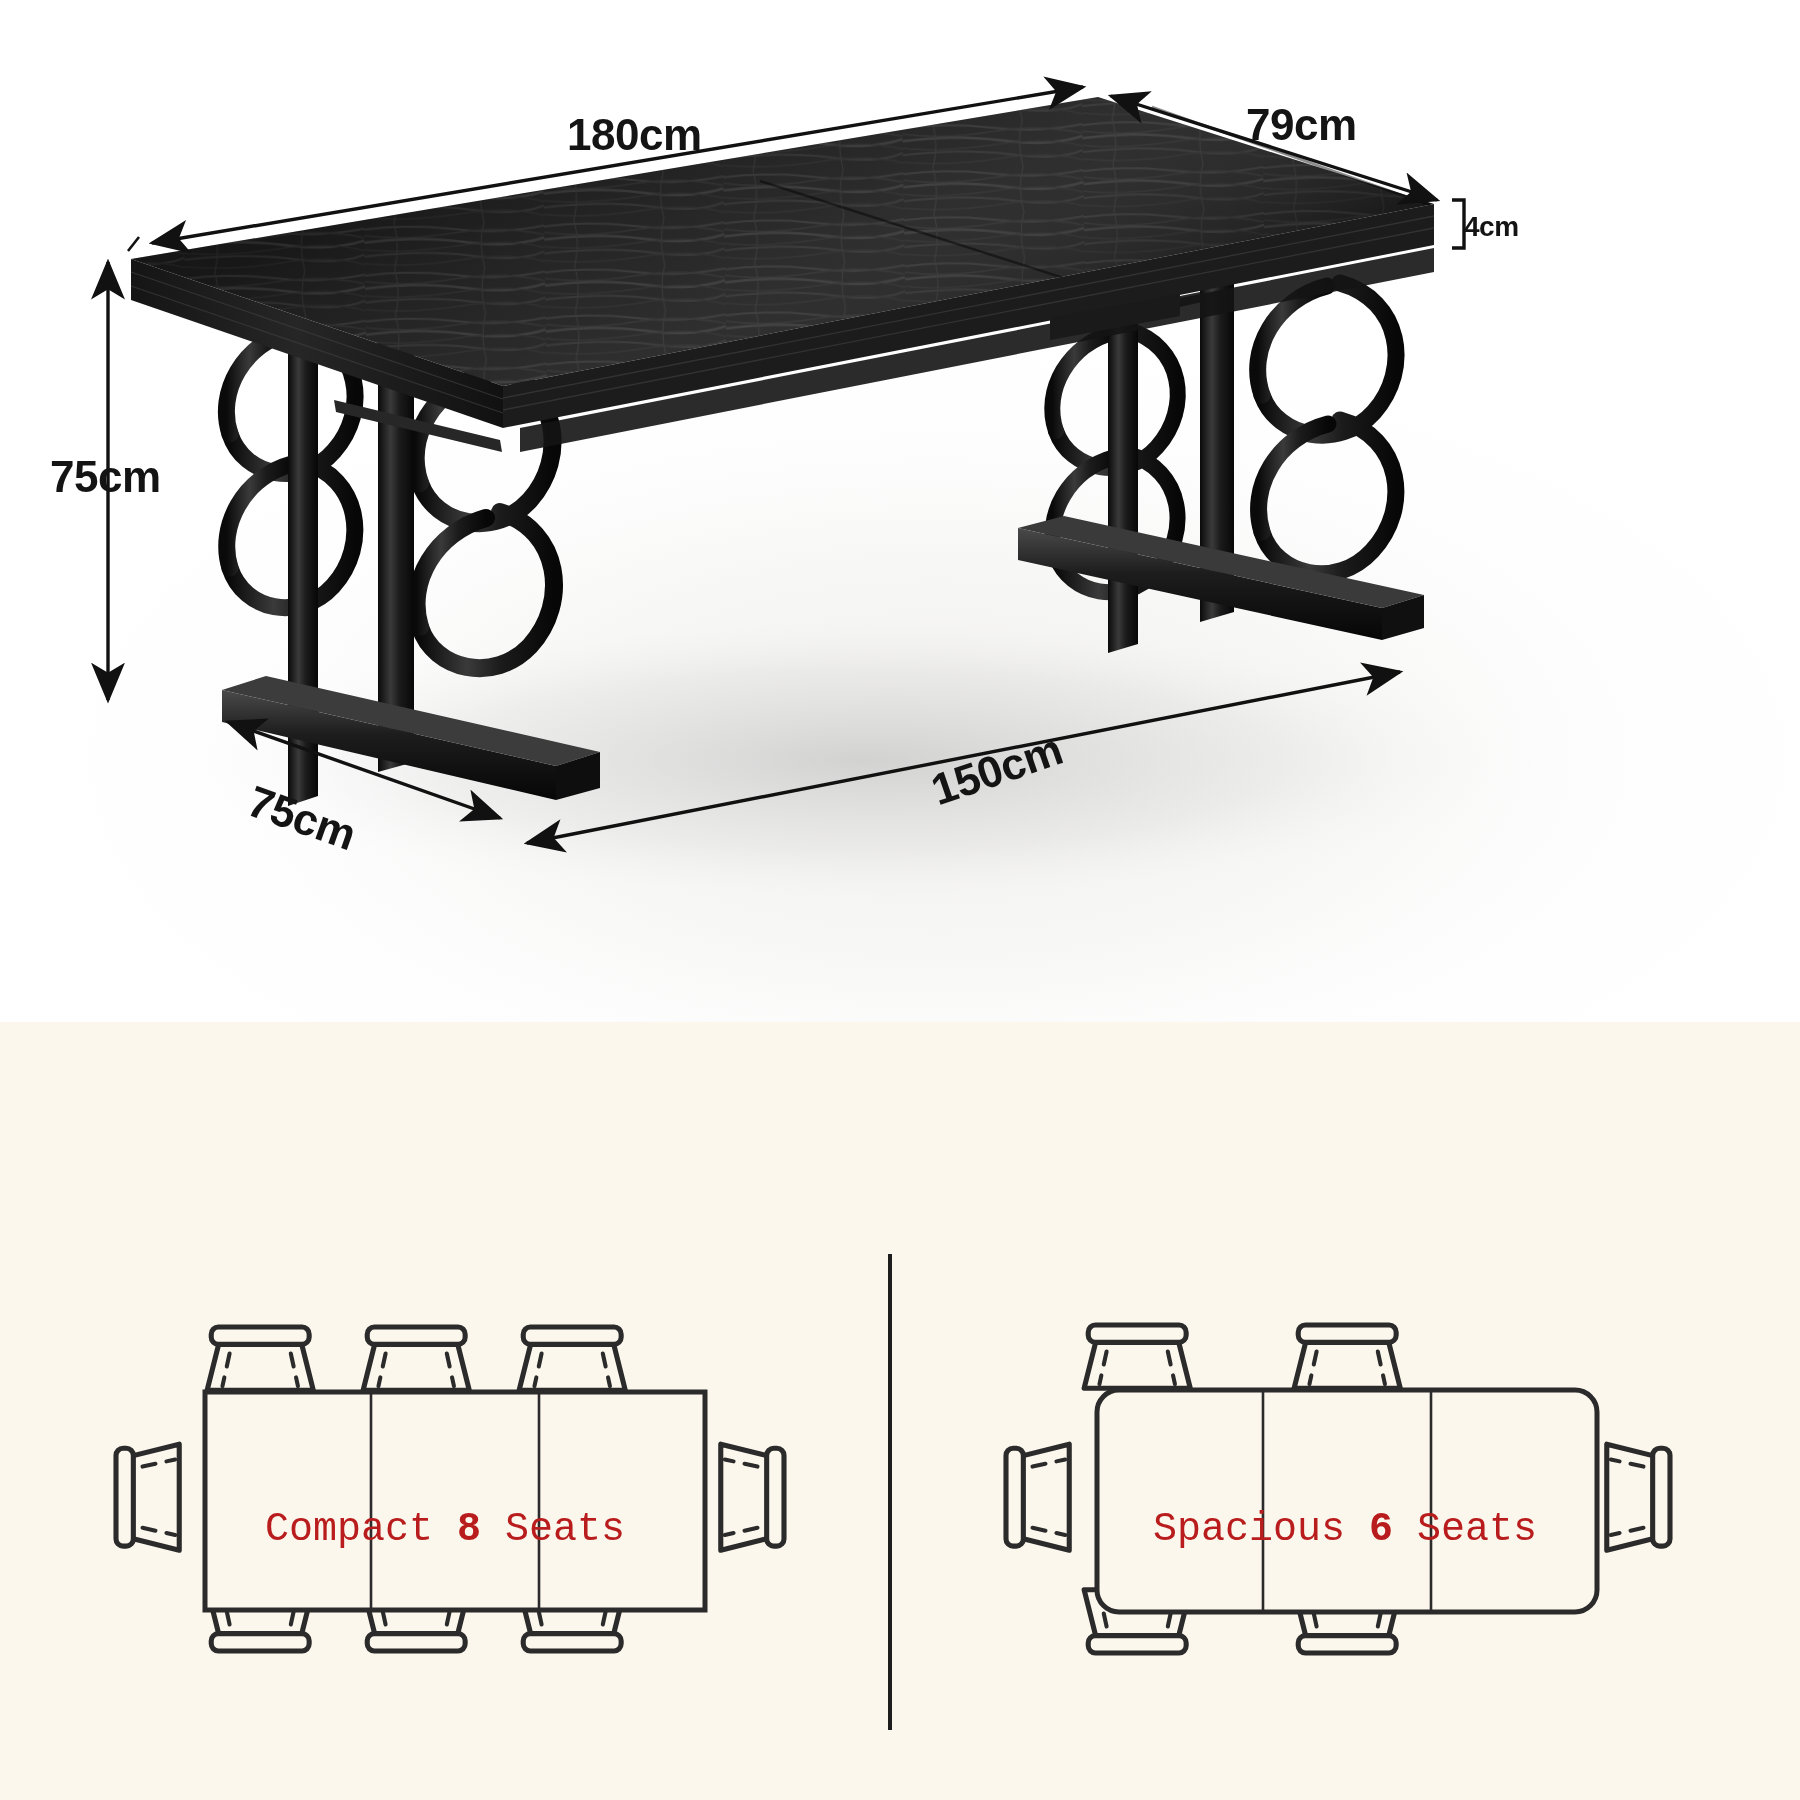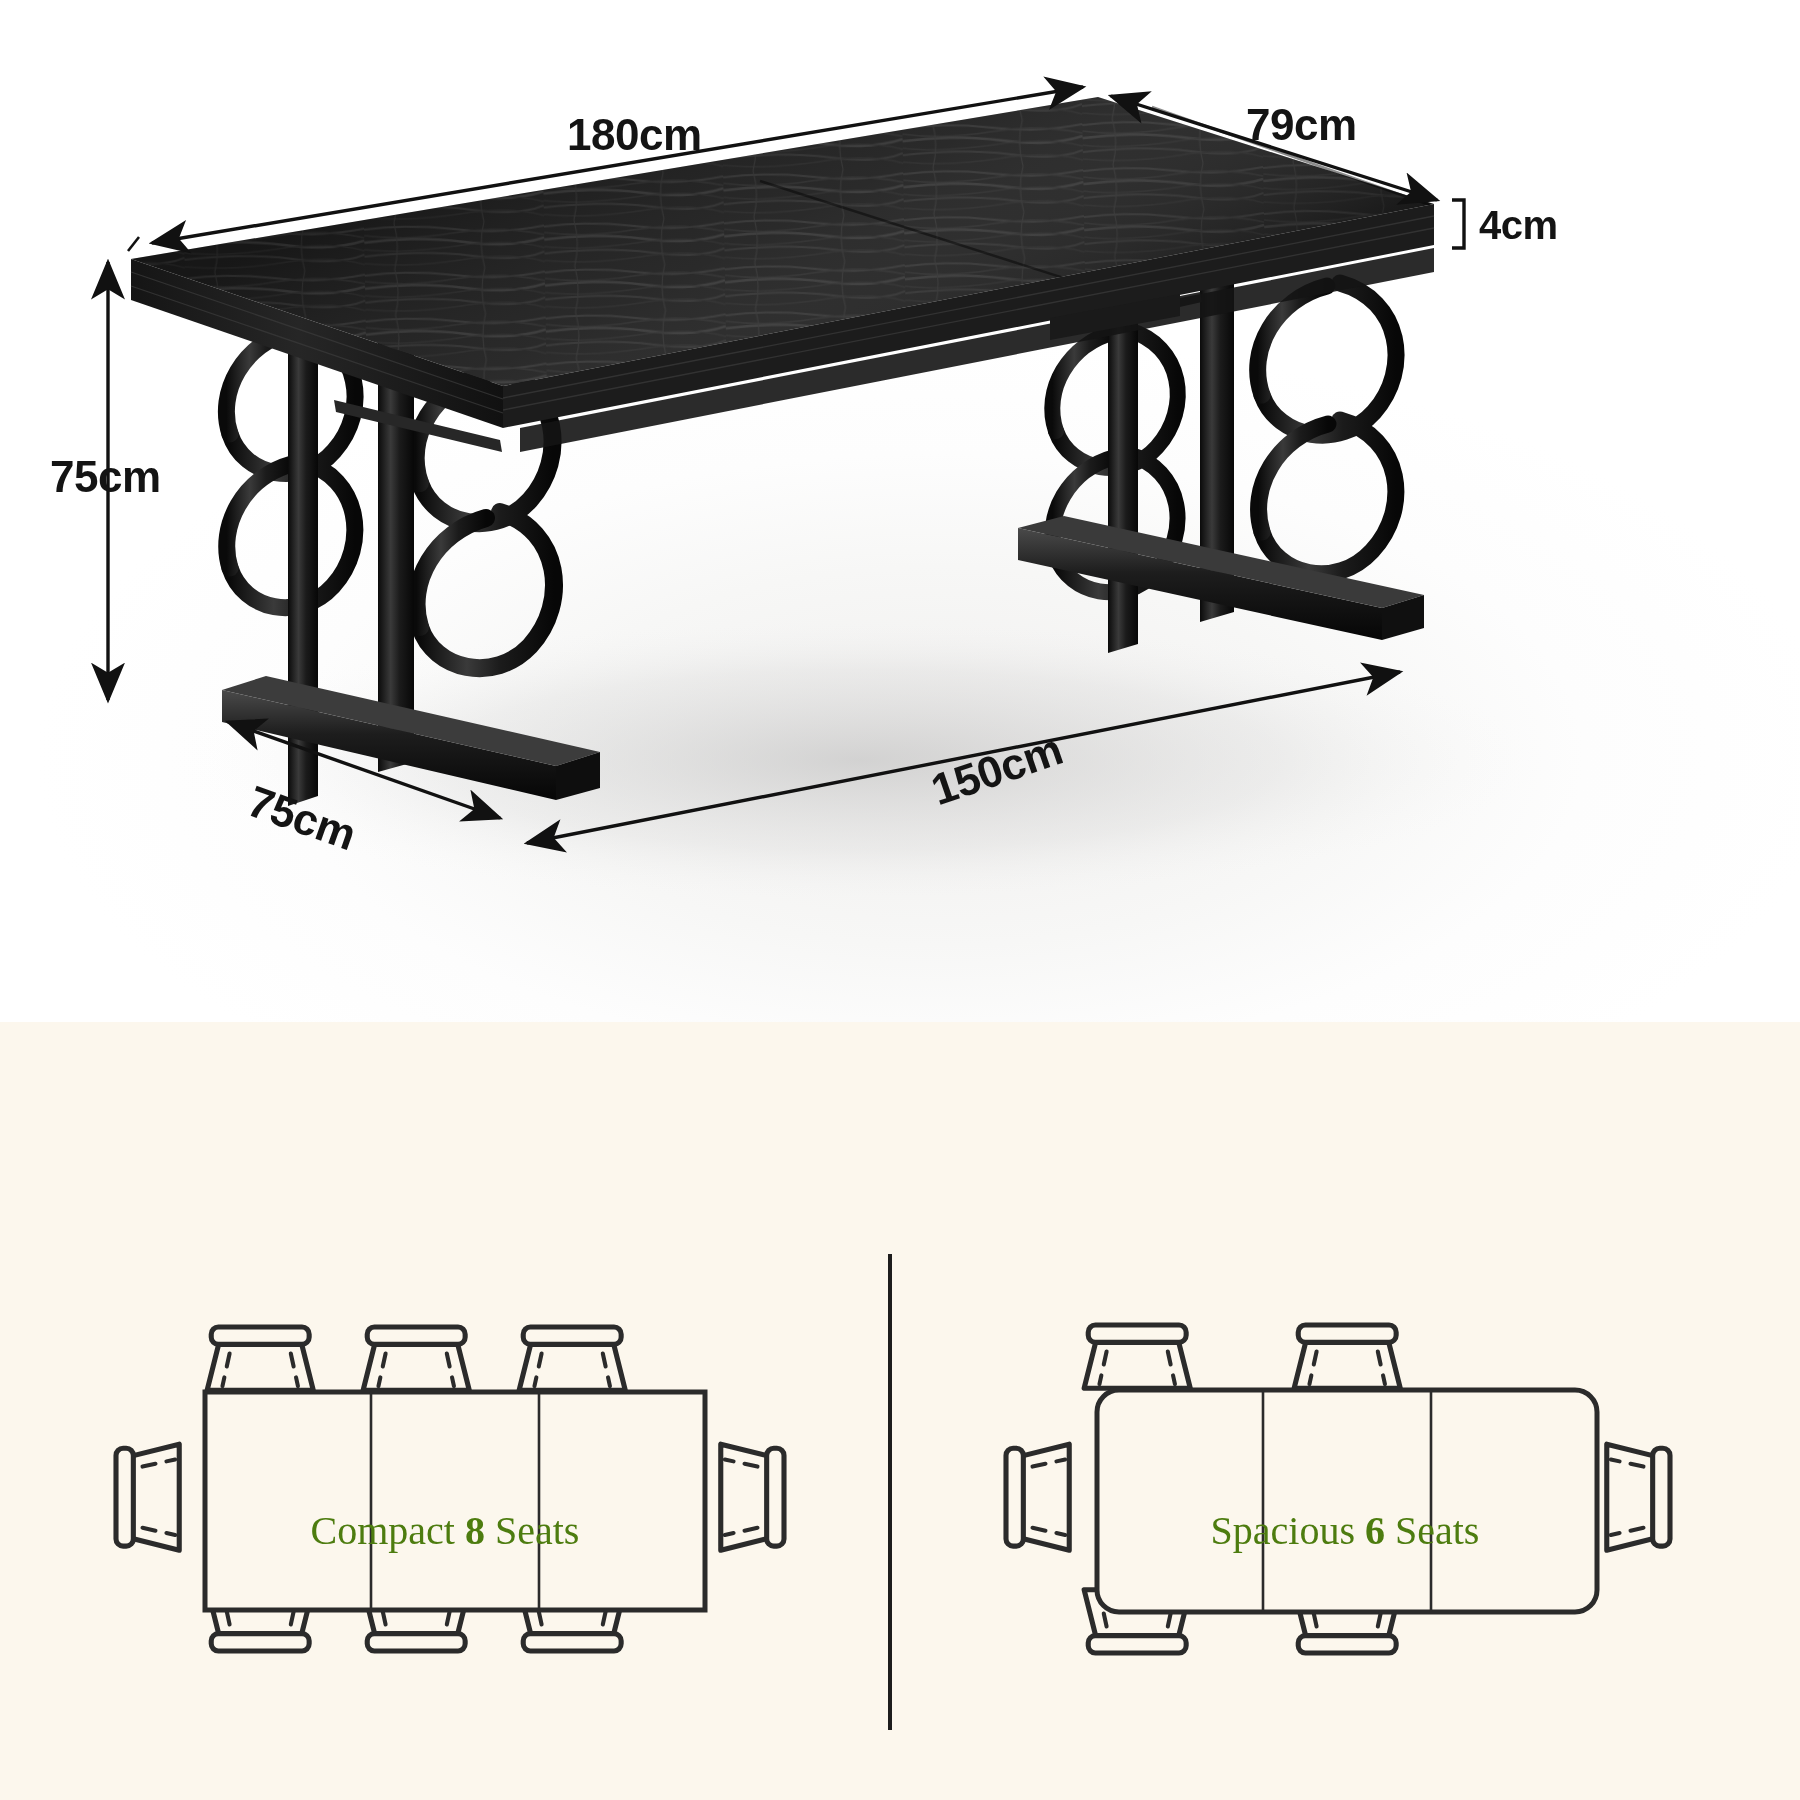--- a/index.html
+++ b/index.html
@@ -23,37 +23,37 @@
   .dim-label{
     position:absolute;
     font-family:"Liberation Sans", sans-serif;
     font-weight:700;
     color:#141414;
     white-space:nowrap;
     letter-spacing:-0.5px;
   }
   #lbl-180{left:567px;top:110px;font-size:44px;}
   #lbl-79 {left:1246px;top:100px;font-size:44px;text-align:right;}
-  #lbl-4  {left:1464px;top:203px;font-size:40px;margin-left:15px;}
+  #lbl-4  {left:1464px;top:211px;font-size:28px;}
   #lbl-75h{left:50px;top:452px;font-size:44px;}
   #lbl-75d{left:258px;top:776px;font-size:44px;transform:rotate(19.5deg);transform-origin:left top;}
   #lbl-150{left:925px;top:768px;font-size:44px;transform:rotate(-19deg);transform-origin:left top;}
 
   
   .panel-bottom{
     position:absolute;left:0;top:1022px;width:1800px;height:778px;
     background:#fcf7ed;
   }
   .panel-bottom svg{position:absolute;left:0;top:0;width:1800px;height:778px;}
 
   .seat-caption{
     position:absolute;
-    font-family:Liberation Serif, serif;
+    font-family:Liberation Mono, monospace;
     font-size:40px;
-    color:#4d7c0f;
+    color:#b91c1c;
     white-space:nowrap;
     text-align:center;
     font-weight:400;
   }
   .seat-caption b{font-weight:700;}
   #cap-left {left:0px;top:1507px;width:890px;}
   #cap-right{left:890px;top:1507px;width:910px;}
 </style>
 </head>
 <body>

